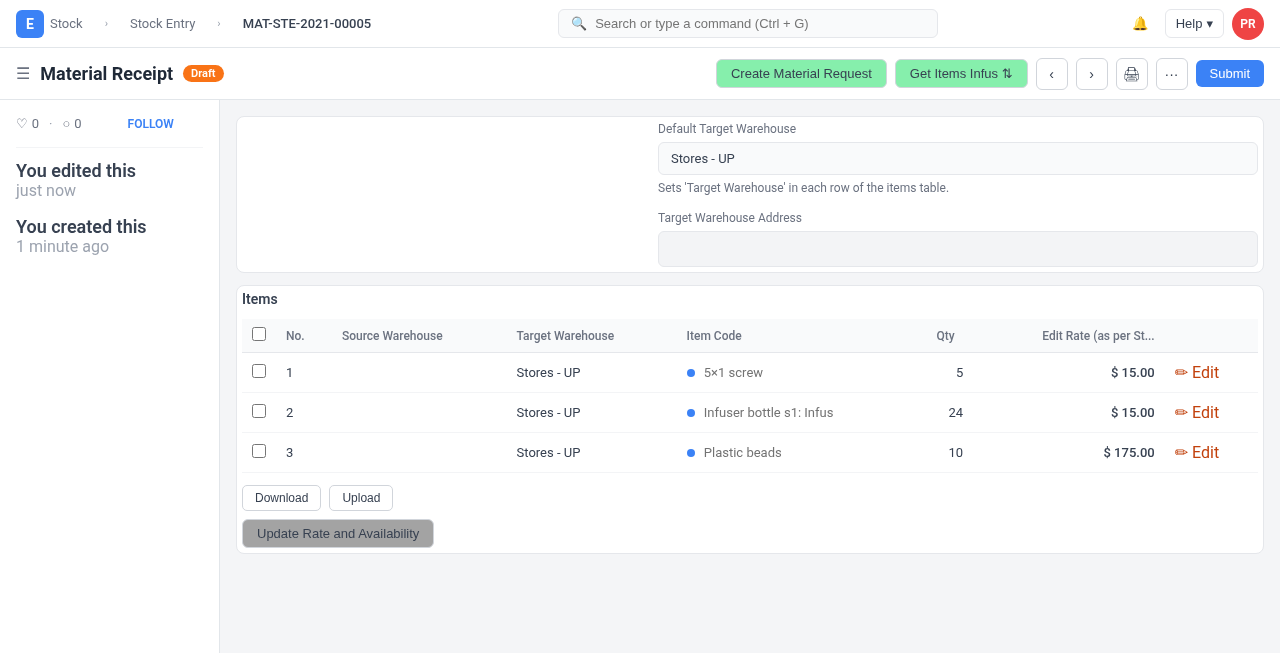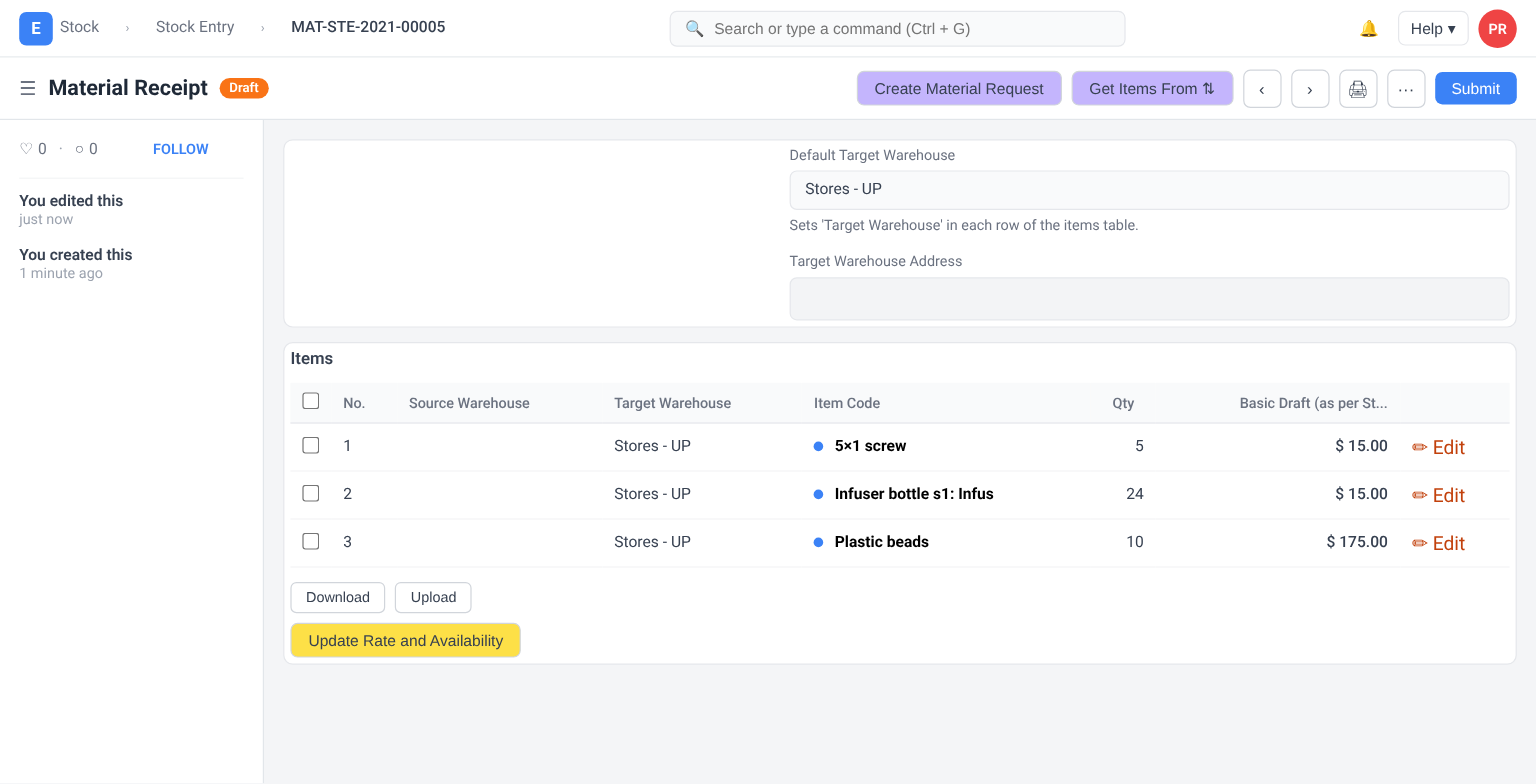--- a/index.html
+++ b/index.html
@@ -49,36 +49,36 @@
     }
     .page-header-left { display: flex; align-items: center; gap: 10px; }
     .menu-icon { color: #6b7280; cursor: pointer; font-size: 16px; }
     .page-title { font-size: 18px; font-weight: 700; color: #1f2937; }
     .status-badge {
       background: #f97316; color: #fff; font-size: 11px; font-weight: 600;
       padding: 2px 8px; border-radius: 12px;
     }
     .page-header-right { display: flex; align-items: center; gap: 8px; }
     .btn { padding: 6px 14px; border-radius: 6px; font-size: 13px; cursor: pointer; border: none; font-weight: 500; }
-    .btn-outline { background: #c4b5fd; border: 1px solid #d1d5db; color: #374151; }
+    .btn-outline { background: #86efac; border: 1px solid #d1d5db; color: #374151; }
     .btn-primary { background: #3b82f6; color: #fff; }
     .btn-icon { width: 32px; height: 32px; display: flex; align-items: center; justify-content: center; border: 1px solid #d1d5db; background: #fff; border-radius: 6px; cursor: pointer; color: #374151; font-size: 14px; }
 
     
     .main-layout { display: flex; height: calc(653px - 100px); overflow: hidden; }
 
     
     .sidebar { width: 220px; background: #fff; border-right: 1px solid #e2e6ea; padding: 16px; overflow-y: auto; flex-shrink: 0; }
     .sidebar-actions { display: flex; align-items: center; gap: 10px; margin-bottom: 16px; }
     .sidebar-like { display: flex; align-items: center; gap: 4px; color: #6b7280; font-size: 13px; }
     .sidebar-follow { font-size: 12px; font-weight: 600; color: #3b82f6; cursor: pointer; margin-left: 8px; padding-left: 28px; }
     .timeline-item { margin-bottom: 16px; }
-    .timeline-item .who { font-size: 13px; color: #374151; }
+    .timeline-item .who { font-size: 18px; color: #374151; }
     .timeline-item .who span { font-weight: 600; }
-    .timeline-item .when { font-size: 12px; color: #9ca3af; }
+    .timeline-item .when { font-size: 16px; color: #9ca3af; }
     .divider { border: none; border-top: 1px solid #f3f4f6; margin: 12px 0; }
 
     
     .content { flex: 1; overflow-y: auto; padding: 16px; display: flex; flex-direction: column; gap: 12px; }
 
     
     .card { background: #fff; border: 1px solid #e5e7eb; border-radius: 8px; padding: 5px; }
 
     
     .field-label { font-size: 12px; color: #6b7280; margin-bottom: 6px; }
@@ -93,33 +93,33 @@
     .items-header { font-size: 14px; font-weight: 600; color: #374151; margin-bottom: 12px; }
     .items-table { width: 100%; border-collapse: collapse; }
     .items-table th {
       text-align: left; font-size: 12px; font-weight: 500; color: #6b7280;
       padding: 8px 10px; border-bottom: 1px solid #e5e7eb; background: #f9fafb;
     }
     .items-table td { padding: 10px 10px; border-bottom: 1px solid #f3f4f6; font-size: 13px; color: #374151; vertical-align: middle; }
     .checkbox-cell { width: 32px; }
     .check-box { width: 14px; height: 14px; border: 1px solid #d1d5db; border-radius: 3px; cursor: pointer; }
     .item-dot { width: 8px; height: 8px; border-radius: 50%; background: #3b82f6; display: inline-block; margin-right: 6px; }
-    .item-link { color: #000000; font-weight: 700; }
+    .item-link { color: #737373; font-weight: 400; }
     .qty-cell { text-align: right; }
     .rate-cell { text-align: right; font-weight: 500; }
     .edit-link { color: #c2410c; font-size: 16px; cursor: pointer; text-decoration: none; display: flex; align-items: center; gap: 4px; }
 
     .table-actions { display: flex; justify-content: space-between; align-items: center; margin-top: 12px; }
     .table-actions-left { display: flex; gap: 8px; }
     .table-actions-right { display: flex; gap: 8px; }
 
     .btn-sm { padding: 5px 12px; border-radius: 5px; font-size: 12px; cursor: pointer; font-weight: 500; border: 1px solid #d1d5db; background: #fff; color: #374151; }
 
     .update-btn { margin-top: 8px; }
-    .btn-update { padding: 6px 14px; border-radius: 6px; font-size: 13px; cursor: pointer; border: 1px solid #d1d5db; background: #fde047; color: #374151; font-weight: 500; }
+    .btn-update { padding: 6px 14px; border-radius: 6px; font-size: 13px; cursor: pointer; border: 1px solid #d1d5db; background: #a3a3a3; color: #374151; font-weight: 500; }
   </style>
 </head>
 <body>
 
 <nav class="top-nav">
   <div class="top-nav-left">
     <div class="nav-app-icon">E</div>
     <div class="nav-breadcrumb">
       <a href="#">Stock</a>
       <span class="breadcrumb-sep">›</span>
@@ -146,21 +146,21 @@
 
 <header class="page-header">
   <div class="page-header-left">
     <span class="menu-icon">☰</span>
     <h1 class="page-title">Material Receipt</h1>
     <span class="status-badge">Draft</span>
   </div>
   <div class="page-header-right">
     <button class="btn btn-outline">Create Material Request</button>
     <button class="btn btn-outline">
-      <span>Get Items From</span>
+      <span>Get Items Infus</span>
       <span> ⇅</span>
     </button>
     <button class="btn-icon">‹</button>
     <button class="btn-icon">›</button>
     <button class="btn-icon">🖨</button>
     <button class="btn-icon">···</button>
     <button class="btn btn-primary">Submit</button>
   </div>
 </header>
 
@@ -214,21 +214,21 @@
         <thead>
           <tr>
             <th class="checkbox-cell">
               <input type="checkbox" class="check-box" style="">
             </th>
             <th>No.</th>
             <th>Source Warehouse</th>
             <th>Target Warehouse</th>
             <th>Item Code</th>
             <th style="text-align:center">Qty</th>
-            <th style="text-align:right">Basic Draft (as per St...</th>
+            <th style="text-align:right">Edit Rate (as per St...</th>
             <th></th>
           </tr>
         </thead>
         <tbody id="items-tbody">
         <tr>
     <td class="checkbox-cell">
       <input type="checkbox" class="check-box" style="">
     </td>
     <td>1</td>
     <td></td>

